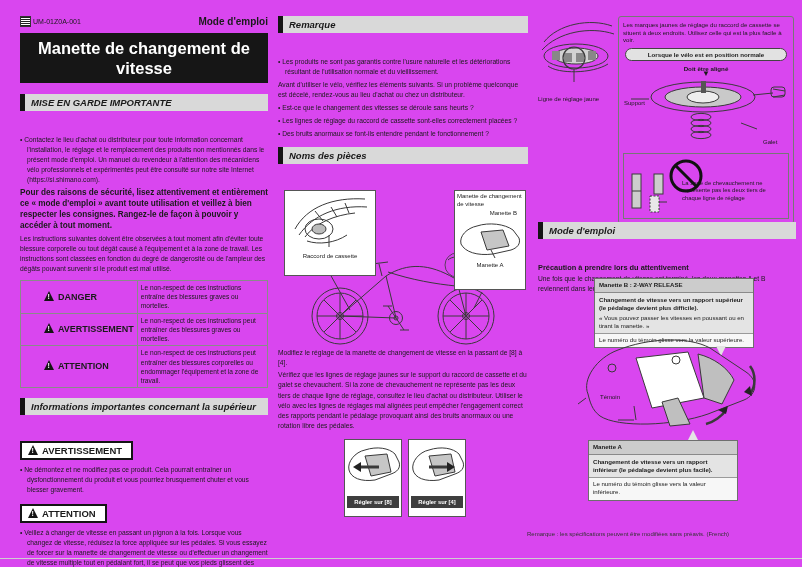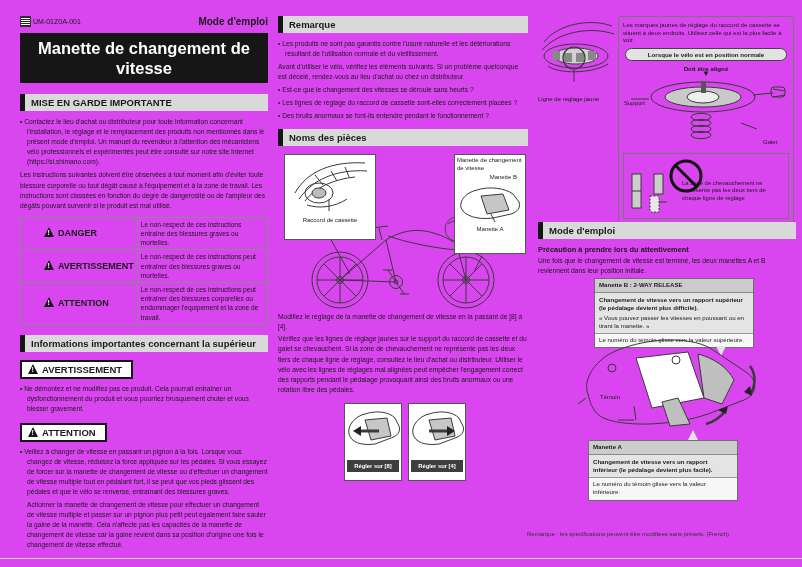--- a/index.html
+++ b/index.html
@@ -6,21 +6,21 @@
   html,body { width:802px; height:567px; background:#f4f4f2; }
   body { font-family:"Liberation Sans", sans-serif; color:#1a1a1a; position:relative; overflow:hidden; }
   #page { position:absolute; inset:0; background:#d946ef; }
 
   .col { position:absolute; top:16px; }
   #col-left  { left:20px;  width:248px; }
   #col-mid   { left:278px; width:250px; }
   #col-right { left:538px; width:258px; }
 
   .sec-h { background:#d9d9d9; border-left:5px solid #141414; font-weight:bold;
-           font-size:9.5px; padding:3px 6px; margin-bottom:6px; }
+           font-size:9.5px; padding:3px 6px; margin-bottom:24px;font-style:italic; }
 
   .small { font-size:6.7px; line-height:1.5; }
   .bullet { padding-left:7px; text-indent:-7px; margin-bottom:3px; }
   .boldpara { font-size:8.2px; font-weight:bold; line-height:1.32; margin:3px 0 2px; }
 
   table.sev { border-collapse:collapse; width:100%; margin:6px 0 10px; }
   table.sev td { border:1px solid #8a8a8a; font-size:6.6px; line-height:1.4; padding:2px 3px; vertical-align:middle; }
   table.sev td.lab { width:106px; font-weight:bold; font-size:9px; padding-left:23px; white-space:nowrap; }
 
   .tri { display:inline-block; width:0; height:0; border-left:5.5px solid transparent;
@@ -77,20 +77,21 @@
       </span>
       <span class="modemploi-top">Mode d'emploi</span>
     </div>
 
     <div class="titlebox">Manette de changement de vitesse</div>
 
     <div class="sec-h">MISE EN GARDE IMPORTANTE</div>
 
     <div class="small bullet">• <span>Contactez le lieu d'achat ou distributeur pour toute information concernant l'installation, le réglage et le remplacement des produits non mentionnés dans le présent mode d'emploi. Un manuel du revendeur à l'attention des mécaniciens vélo professionnels et expérimentés peut être consulté sur notre site Internet (https://si.shimano.com).</span></div>
 
+    <div class="boldpara">Pour des raisons de sécurité, lisez attentivement et entièrement ce « mode d'emploi » avant toute utilisation et veillez à bien respecter les consignes. Rangez-le de façon à pouvoir y accéder à tout moment.</div>
     <div class="small">Les instructions suivantes doivent être observées à tout moment afin d'éviter toute blessure corporelle ou tout dégât causé à l'équipement et à la zone de travail. Les instructions sont classées en fonction du degré de dangerosité ou de l'ampleur des dégâts pouvant survenir si le produit est mal utilisé.</div>
 
     <table class="sev">
       <tbody>
           <tr>
         <td class="lab"><span class="tri"><i>!</i></span><span>DANGER</span></td>
         <td>Le non-respect de ces instructions entraîne des blessures graves ou mortelles.</td>
       </tr>
       <tr>
         <td class="lab"><span class="tri"><i>!</i></span><span>AVERTISSEMENT</span></td>

